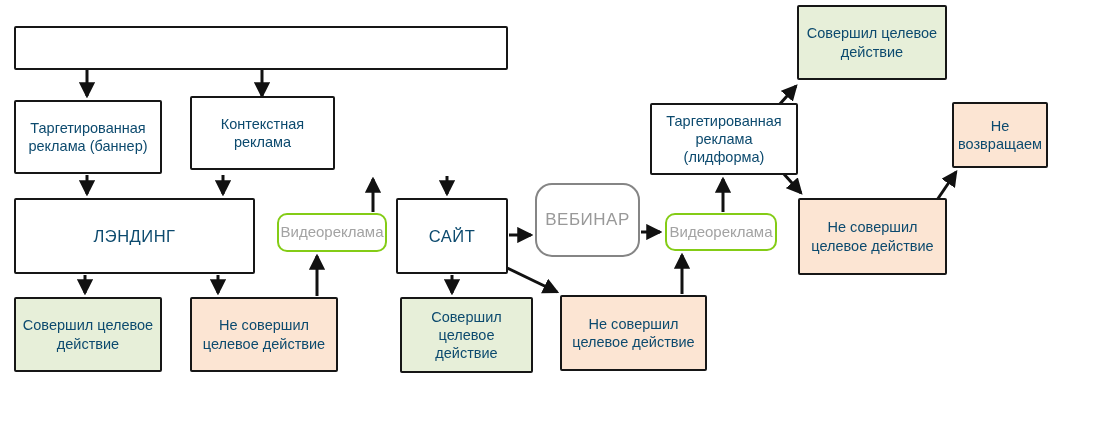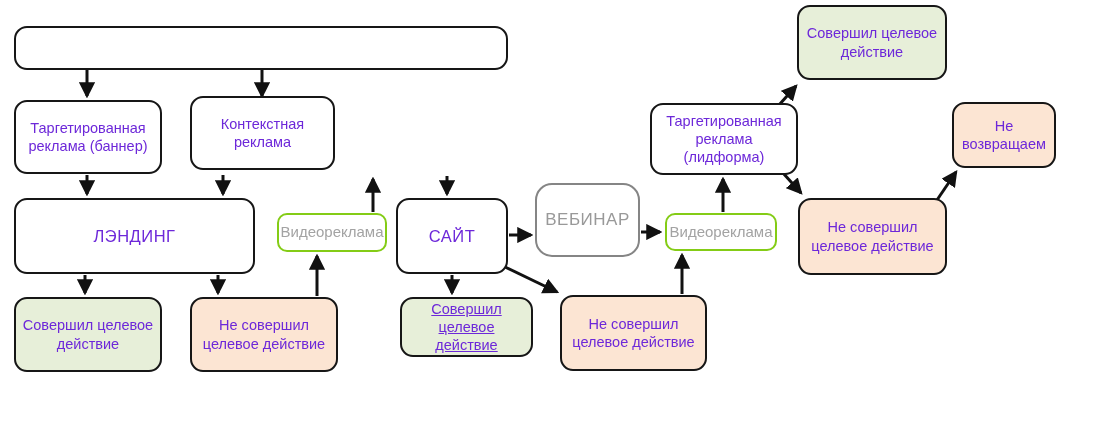--- a/index.html
+++ b/index.html
@@ -23,22 +23,22 @@
   }
   .node {
     position: absolute;
     box-sizing: border-box;
     display: flex;
     align-items: center;
     justify-content: center;
     text-align: center;
     background: #ffffff;
     border: 2.5px solid #161616;
-    border-radius: 13px;
-    color: #6d28d9;
+    border-radius: 2px;
+    color: #0c4a6e;
     font-size: 14.5px;
     line-height: 1.25;
   }
   .node-label {
     white-space: pre-line;
     padding: 2px 6px;
   }
   .node.default { background: #ffffff; }
   .node.empty   { background: #ffffff; }
   .node.success { background: #e7efd9; }
@@ -117,21 +117,21 @@
       <span class="node-label">Видеореклама</span>
     </div>
     <div class="node success" style="left: 14px; top: 297px; width: 148px; height: 75px;">
       <span class="node-label">Совершил целевое
 действие</span>
     </div>
     <div class="node warning" style="left: 190px; top: 297px; width: 148px; height: 75px;">
       <span class="node-label">Не совершил
 целевое действие</span>
     </div>
-    <div class="node success" style="left: 400px; top: 297px; width: 133px; height: 60px; text-decoration: underline;">
+    <div class="node success" style="left: 400px; top: 297px; width: 133px; height: 76px;">
       <span class="node-label">Совершил
 целевое
 действие</span>
     </div>
     <div class="node warning" style="left: 560px; top: 295px; width: 147px; height: 76px;">
       <span class="node-label">Не совершил
 целевое действие</span>
     </div>
     <div class="node default" style="left: 650px; top: 103px; width: 148px; height: 72px;">
       <span class="node-label">Таргетированная
@@ -139,17 +139,17 @@
 (лидформа)</span>
     </div>
     <div class="node success" style="left: 797px; top: 5px; width: 150px; height: 75px;">
       <span class="node-label">Совершил целевое
 действие</span>
     </div>
     <div class="node warning" style="left: 798px; top: 198px; width: 149px; height: 77px;">
       <span class="node-label">Не совершил
 целевое действие</span>
     </div>
-    <div class="node warning" style="left: 952px; top: 102px; width: 104px; height: 66px;">
+    <div class="node warning" style="left: 952px; top: 102px; width: 96px; height: 66px;">
       <span class="node-label">Не
 возвращаем</span>
     </div>
   </div>
 
 </body></html>

